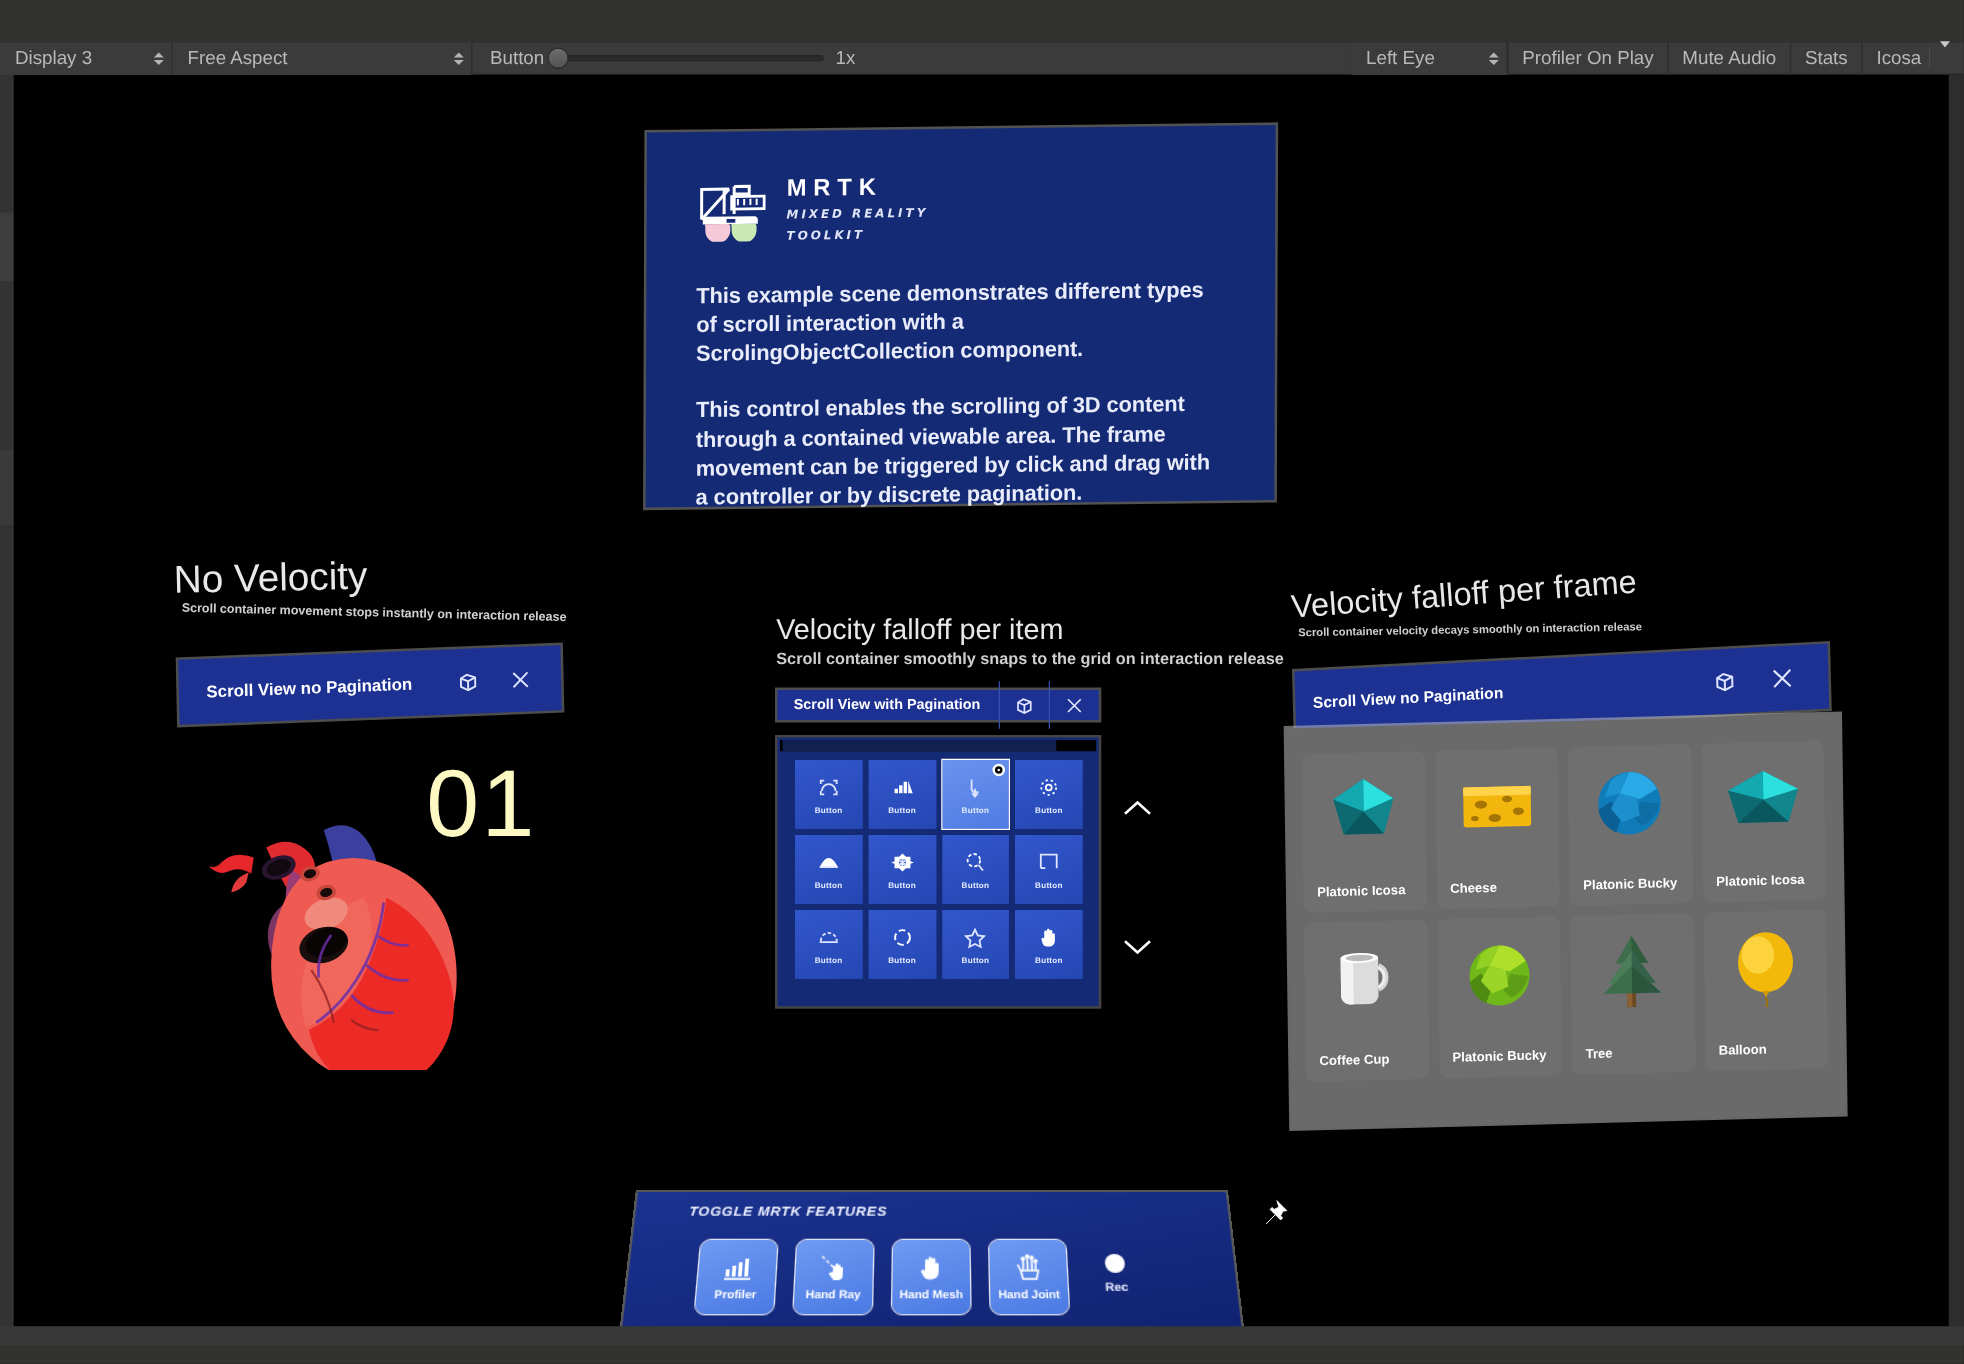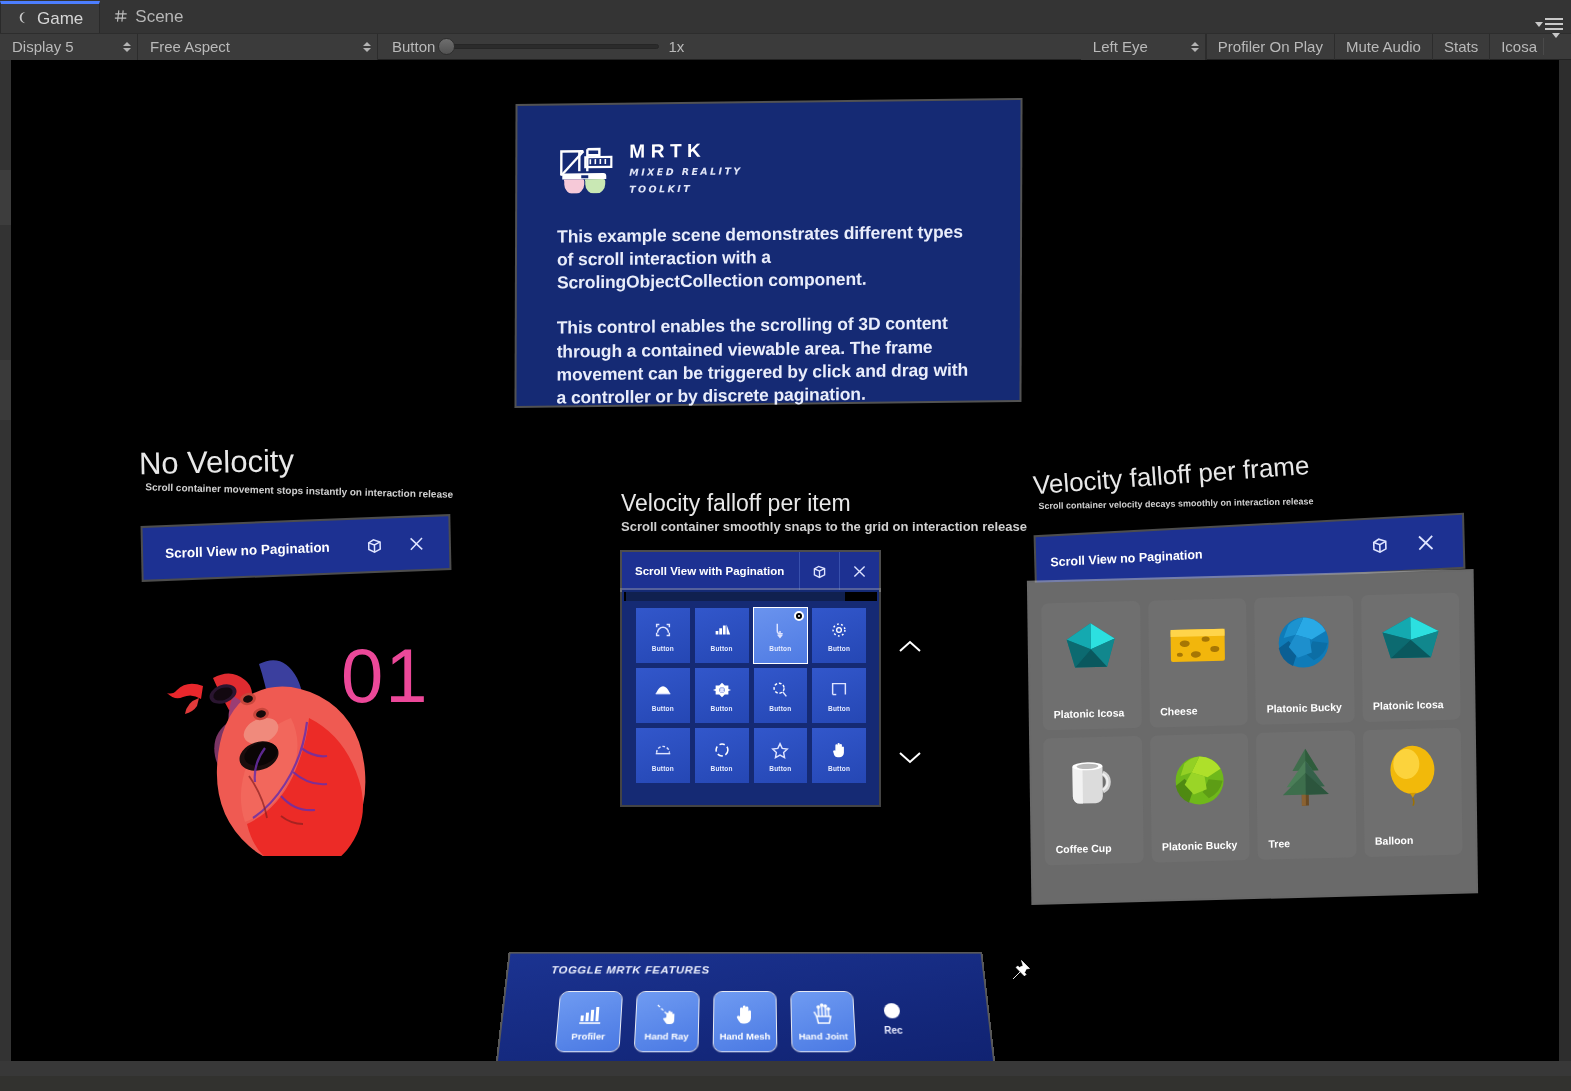--- a/index.html
+++ b/index.html
@@ -134,21 +134,21 @@
   .ico-stroke { stroke:#dfe4ff; fill:none; stroke-width:1.6; }
 
   #win-novel {
     left: 132px; top: 462px; width: 306px; height: 52px;
     transform: rotate(-2.2deg) skewX(-1deg);
     padding: 0 12px 0 22px; font-size: 13.5px;
   }
   #win-novel .bar-btn { width: 42px; height: 52px; }
 
   #win-pag-head {
-    left: 611px; top: 492px; width: 257px; height: 38px;
+    left: 611px; top: 492px; width: 257px; height: 24px;
     padding: 0 0 0 13px; font-size: 11.5px;
   }
   #win-pag-head .bar-btn { width: 40px; height: 38px; }
   #win-pag-head .bar-btn.sep { border-left:1px solid #3850ad; }
 
   #win-frame {
     left: 1025px; top: 466px; width: 427px; height: 52px;
     transform: rotate(-3.0deg) skewX(-1.5deg);
     padding: 0 14px 0 14px; font-size: 12.5px;
   }
@@ -225,61 +225,35 @@
     outline: 1.5px solid rgba(255,255,255,.9);
     display:flex; flex-direction:column; align-items:center; justify-content:center; gap:4px;
   }
   .fbtn .fico { width: 26px; height: 26px; }
   .fbtn .flabel { color:#ffffff; font-size: 9.5px; font-weight:700; }
   .rec-wrap { display:flex; flex-direction:column; align-items:center; gap:7px; margin-left: 14px; margin-top: 12px; }
   .rec-dot { width: 16px; height: 16px; border-radius:50%; background:#ffffff; }
   .rec-label { color:#e9ecff; font-size: 10px; font-weight:700; }
 
   
-  #num01 { left: 330px; top: 572px; color:#ec4899; font-size: 76px; font-weight: 400; letter-spacing:2px; }
+  #num01 { left: 330px; top: 540px; color:#fef9c3; font-size: 76px; font-weight: 400; letter-spacing:2px; }
   #heart { left: 130px; top: 566px; width: 250px; height: 230px; }
 
   
   #pin-cursor { left: 995px; top: 898px; width: 26px; height: 26px; }
 </style>
 </head>
 <body>
 
 <div class="editor">
 
-  <div class="tabbar">
-    <div class="tab active">
-      <span class="tico">
-        <svg width="15" height="15" viewBox="0 0 16 16">
-            <path d="M11 2a6 6 0 1 0 0 12 6.5 6.5 0 0 1 0-12z" fill="#c9c9c9"></path>
-          </svg>
-      </span>
-      <span>Game</span>
-    </div>
-    <div class="tab">
-      <span class="tico">
-        <svg width="14" height="14" viewBox="0 0 16 16" stroke="#bdbdbd" stroke-width="1.3" fill="none">
-          <path d="M5.5 1.5 4 14.5M10.5 1.5 9 14.5M1.5 5.5h13M1 10.5h13"></path>
-        </svg>
-      </span>
-      <span>Scene</span>
-    </div>
-    <div class="tabbar-right">
-      <span class="tri-down"></span>
-      <span class="hamburger">
-          <i></i>
-          <i></i>
-          <i></i>
-        </span>
-    </div>
-  </div>
 
   <div class="toolbar">
     <div class="tb-dd" style="width:138px">
-      <span class="lbl">Display 5</span>
+      <span class="lbl">Display 3</span>
       <span class="updown">
           <i class="u"></i>
           <i class="d"></i>
         </span>
     </div>
     <div class="tb-dd" style="width:240px">
       <span class="lbl">Free Aspect</span>
       <span class="updown">
           <i class="u"></i>
           <i class="d"></i>

